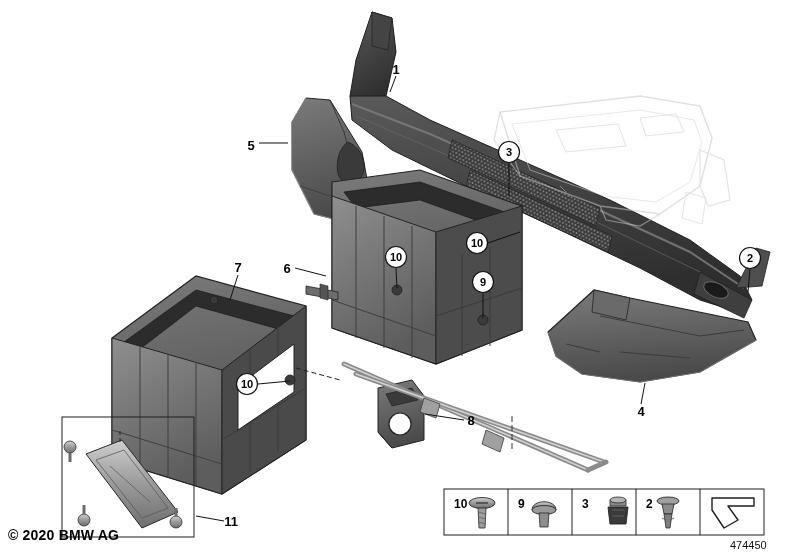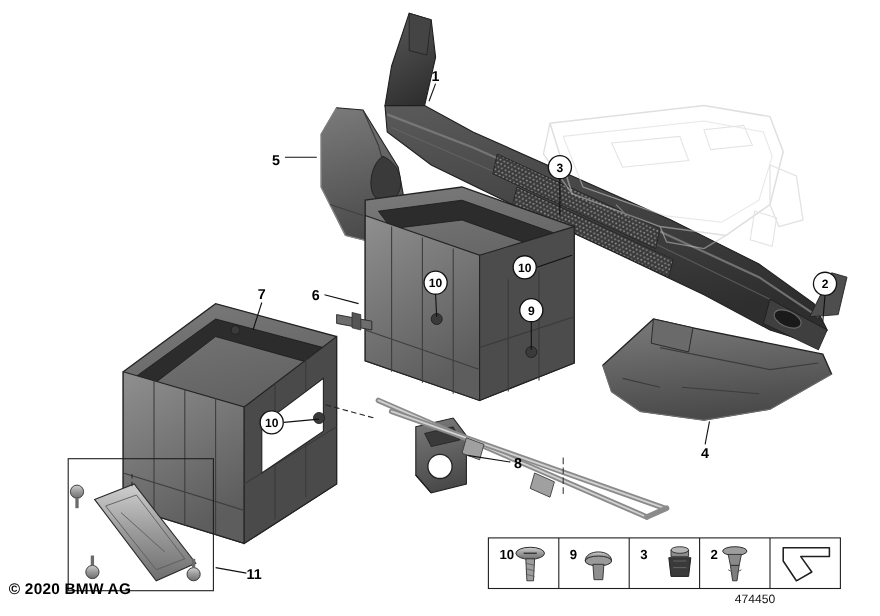--- a/index.html
+++ b/index.html
@@ -30,21 +30,21 @@
     position: absolute;
     left: 8px;
     top: 527px;
     font-size: 14px;
     font-weight: bold;
     color: #000;
     letter-spacing: 0.2px;
   }
   .partnum {
     position: absolute;
-    left: 668px;
+    left: 730px;
     top: 539px;
     font-size: 11px;
     color: #111;
   }
   .lbl {
     font-family: "Liberation Sans", sans-serif;
     font-weight: bold;
     fill: #000;
   }
   .lbl-plain { font-size: 13px; }

